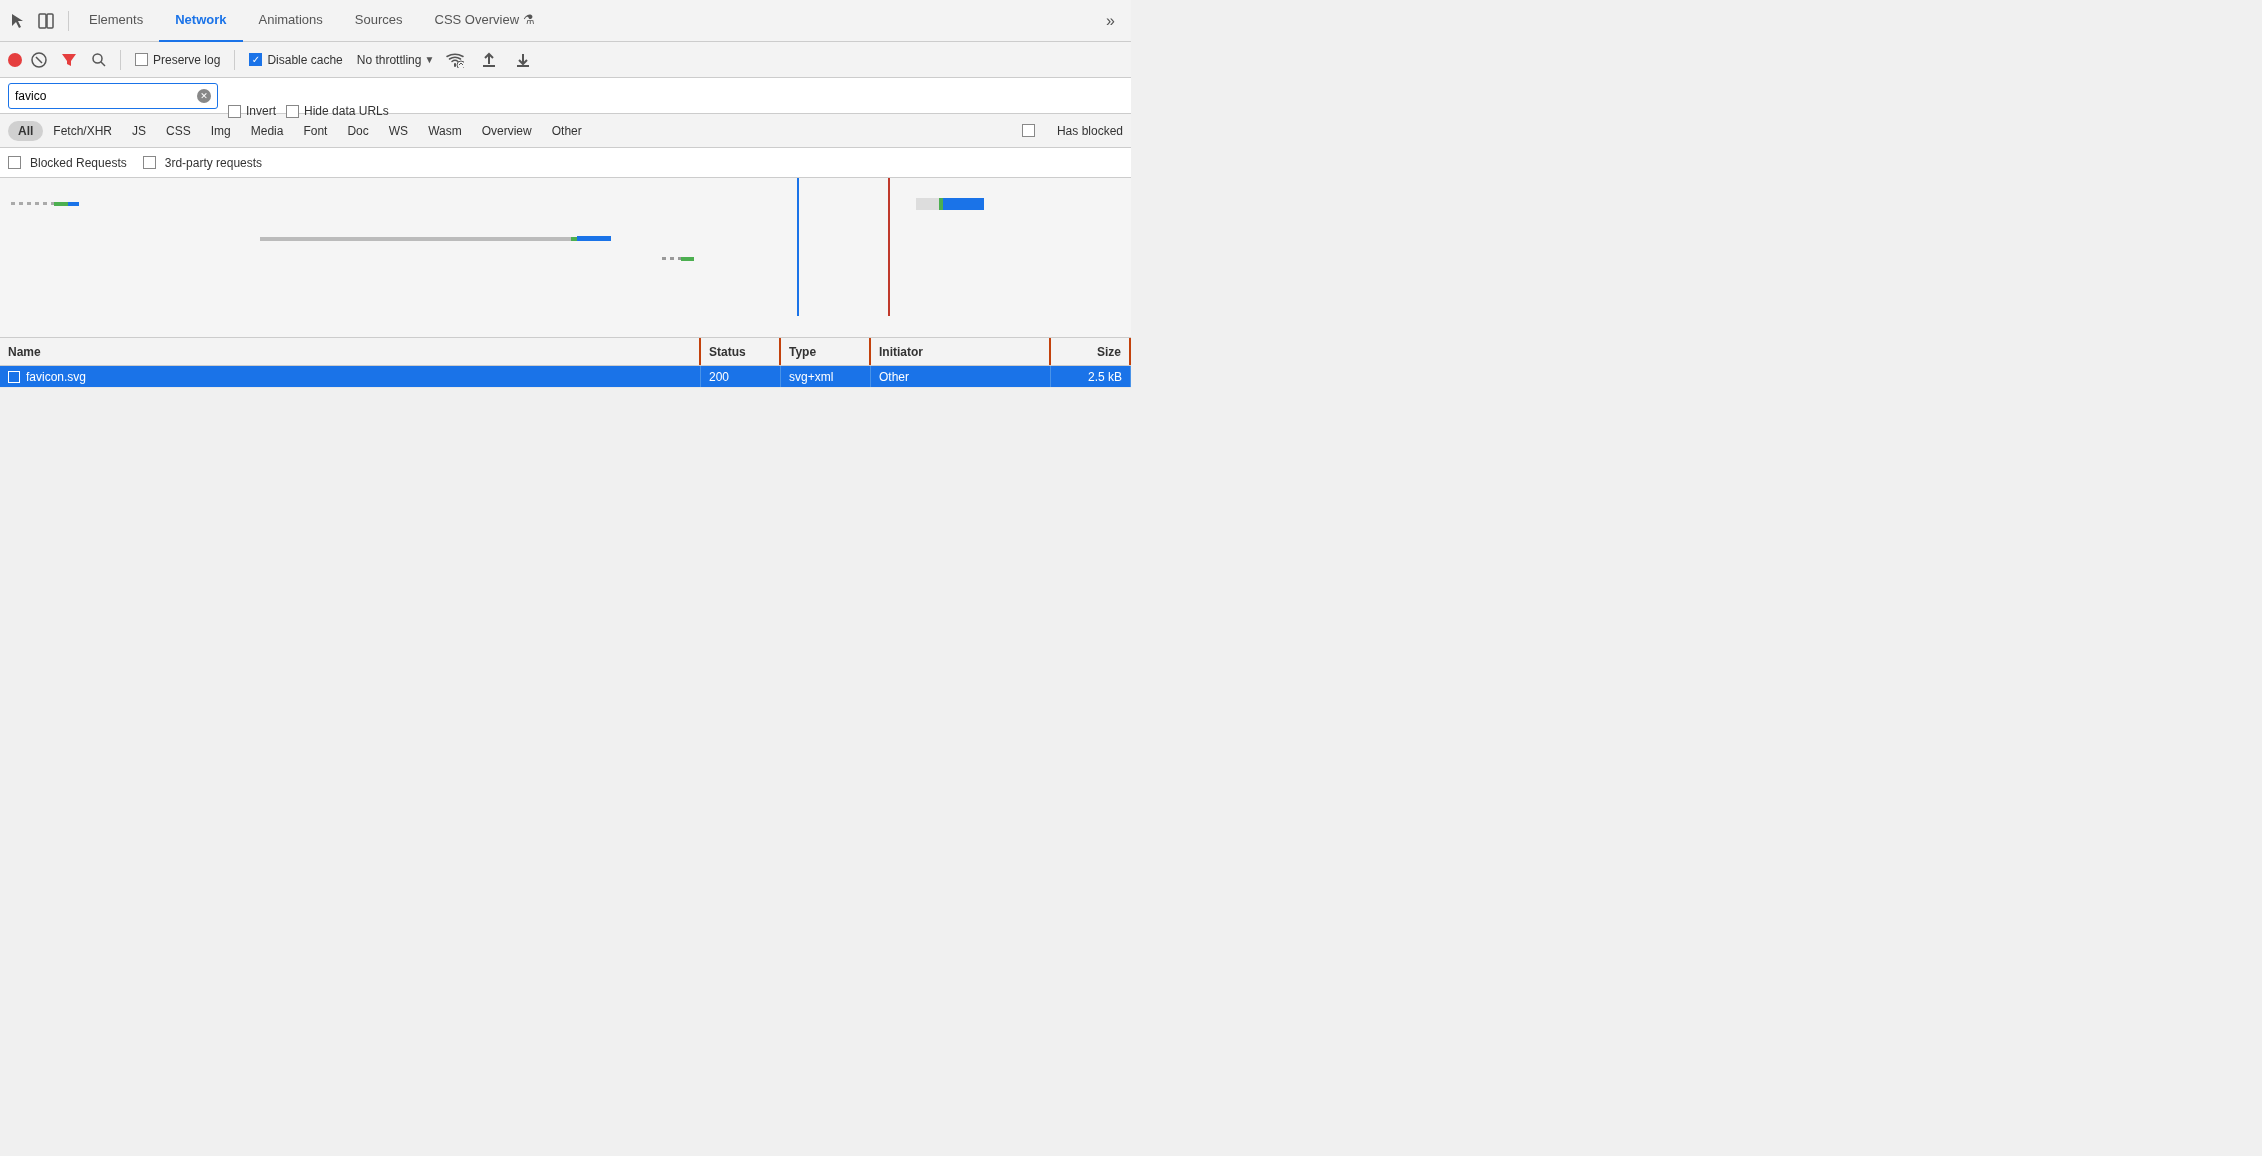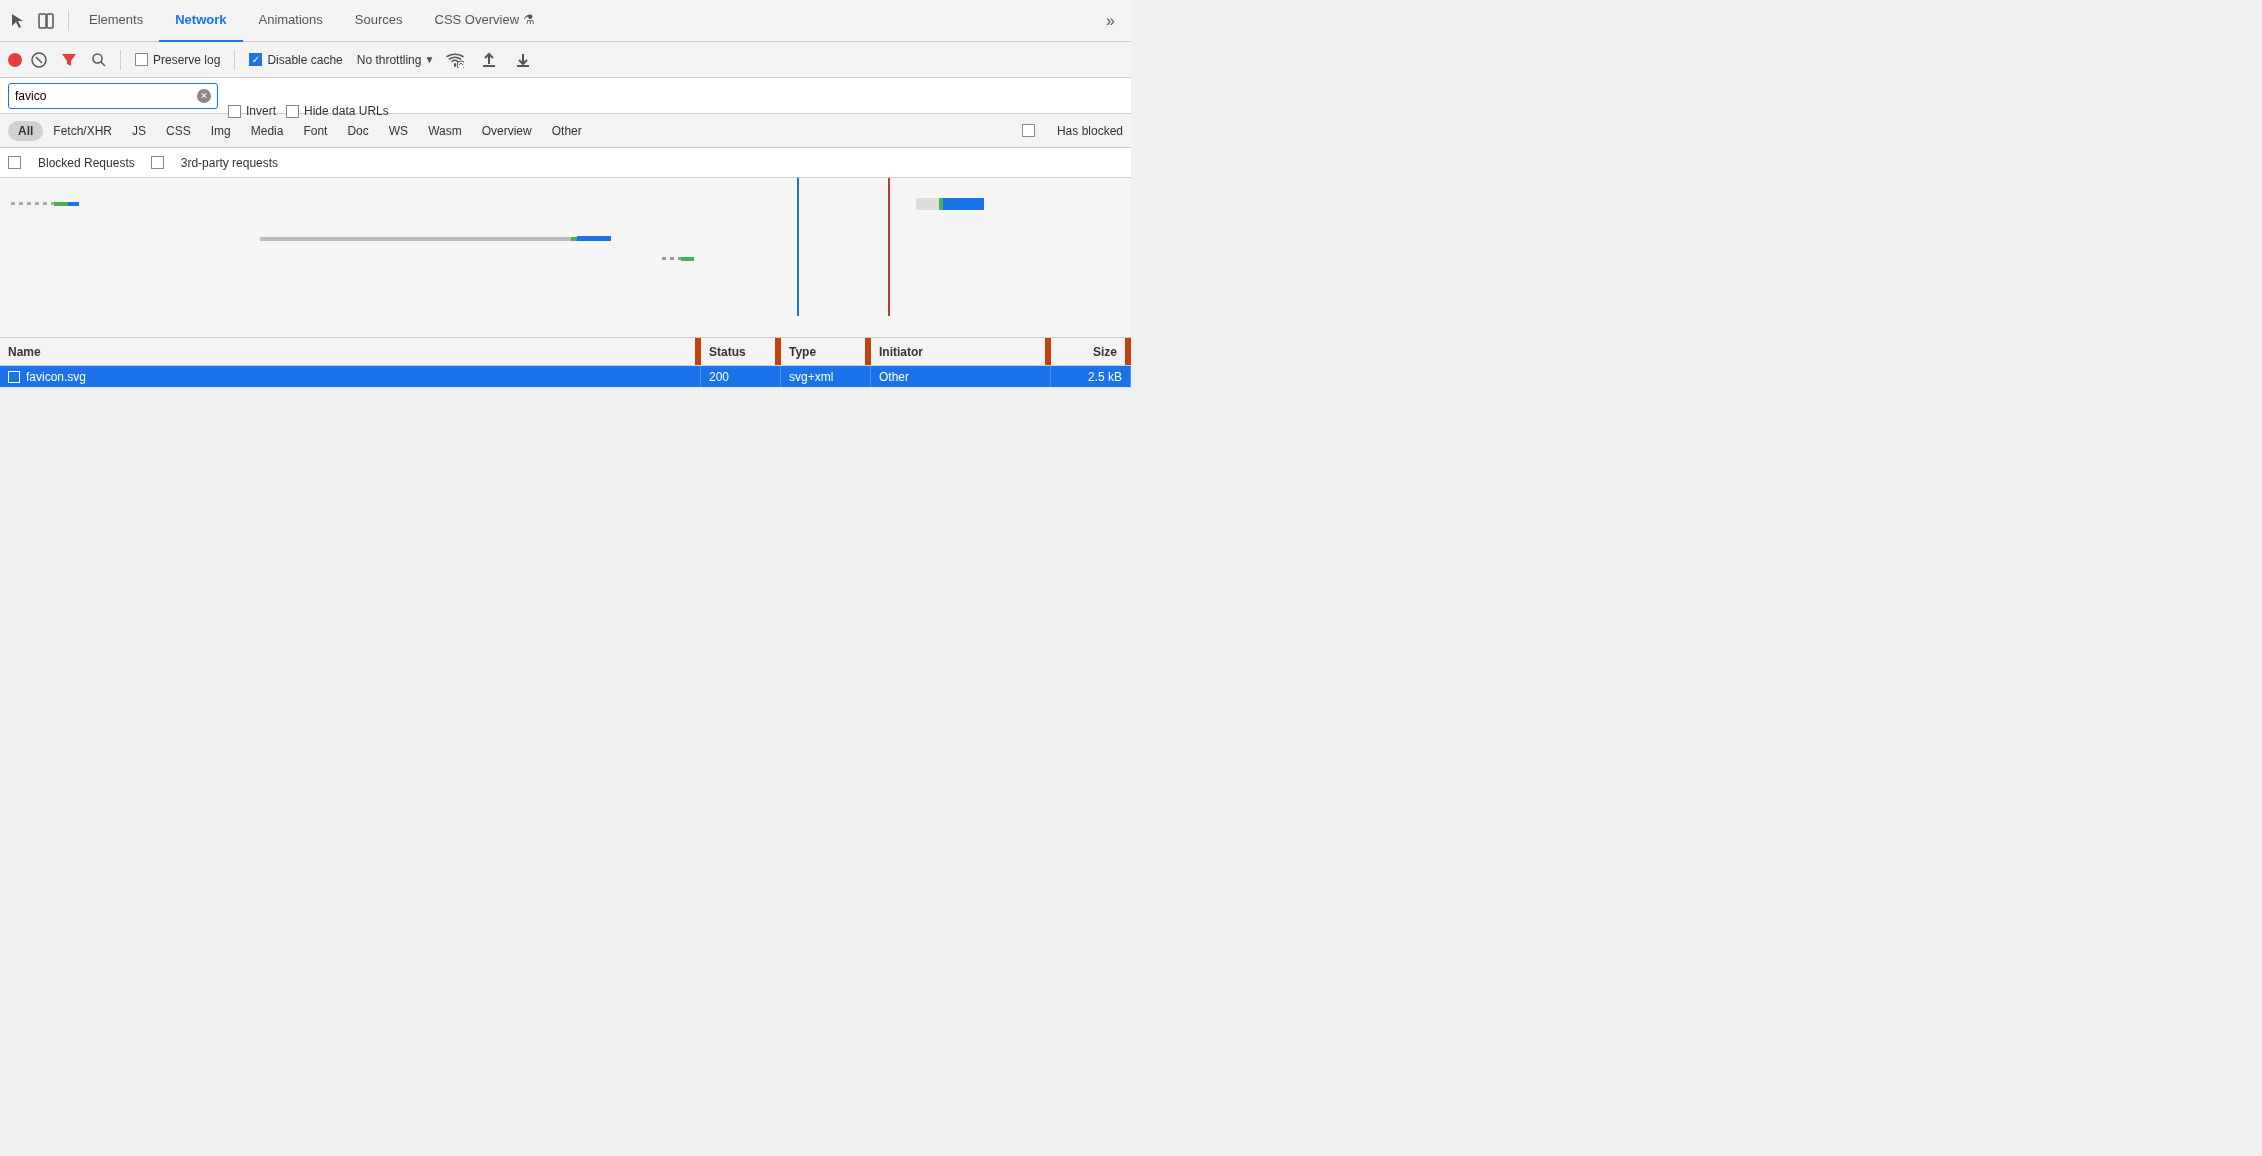--- a/index.html
+++ b/index.html
@@ -237,21 +237,21 @@
       align-items: center;
       background: white;
       border-bottom: 1px solid #ccc;
       padding: 4px 8px;
       gap: 16px;
       height: 30px;
     }
     .blocked-option {
       display: flex;
       align-items: center;
-      gap: 17px;
+      gap: 9px;
       cursor: pointer;
       font-size: 12px;
       color: #333;
     }
 
     
     .timeline-area {
       background: #f5f5f5;
       border-bottom: 1px solid #ccc;
       position: relative;
@@ -298,21 +298,21 @@
       height: 28px;
       align-items: center;
     }
     .th {
       font-size: 12px;
       font-weight: 600;
       color: #333;
       padding: 0 8px;
       display: flex;
       align-items: center;
-      border-right: 6px solid #c2410c;
+      border-right: 2px solid #c2410c;
       height: 100%;
     }
     .col-name { flex: 1; min-width: 200px; }
     .col-status { width: 80px; }
     .col-type { width: 90px; }
     .col-initiator { width: 180px; }
     .col-size { width: 80px; justify-content: flex-end; }
 
     .table-row {
       display: flex;

